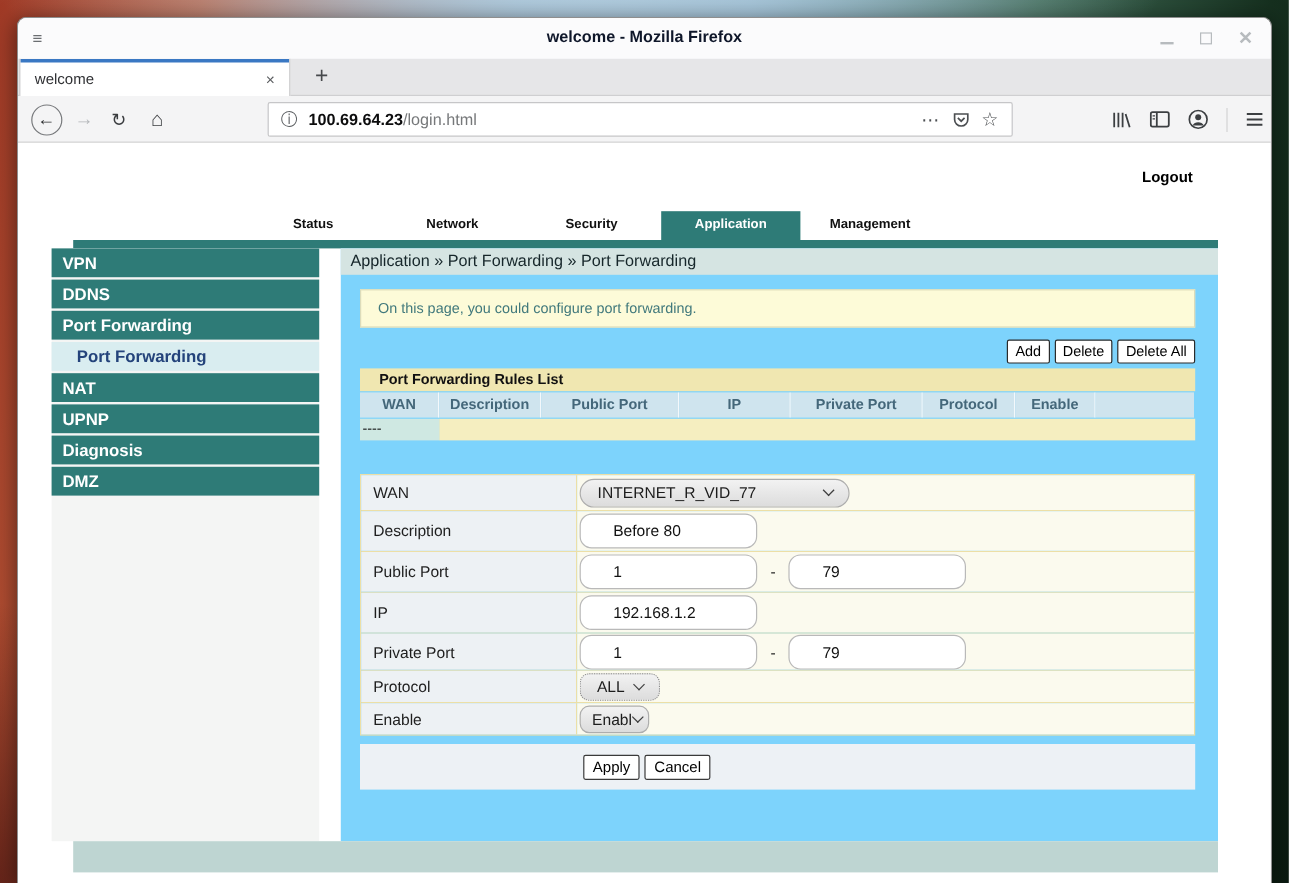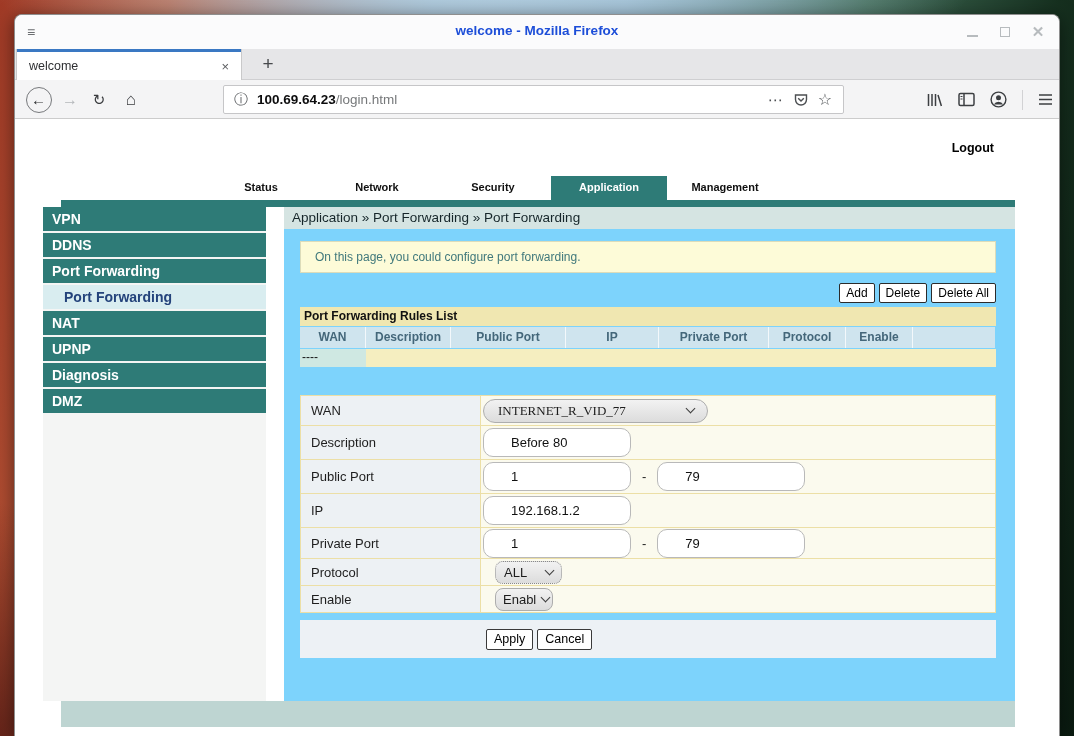--- a/index.html
+++ b/index.html
@@ -14,21 +14,21 @@
   }
   .window {
     position:absolute; left:14px; top:14px; width:1046px; height:722px;
     background:#fff; border:1px solid #8e8e8e; border-bottom:none;
     border-radius:8px 8px 0 0; box-shadow:0 3px 18px rgba(0,0,0,.5);
     overflow:hidden;
   }
   
   .titlebar { position:relative; height:34px; background:#fbfbfc; }
   .appmenu { position:absolute; left:12px; top:9px; font-size:14px; color:#6b6e71; cursor:default; }
-  .wtitle { position:absolute; left:0; right:0; top:8px; text-align:center; font-size:13.5px; font-weight:bold; color:#1d4ed8; }
+  .wtitle { position:absolute; left:0; right:0; top:8px; text-align:center; font-size:13.5px; font-weight:bold; color:#0f172a; }
   .wctrls { position:absolute; right:14px; top:0; height:34px; display:flex; align-items:center; gap:19px; }
   .wc { width:14px; height:14px; display:flex; align-items:center; justify-content:center; color:#b7bbbe; }
   .wc-min i { display:block; width:11px; border-bottom:2px solid #b7bbbe; margin-top:7px; }
   .wc-max i { display:block; width:10px; height:10px; border:1.6px solid #b7bbbe; }
   .wc-close { font-size:15px; font-weight:bold; }
   
   .tabbar { position:relative; height:31px; background:#e6e6e8; border-bottom:1px solid #cfcfd1; }
   .tab {
     position:absolute; left:1px; top:0; width:226px; height:31px; background:#fff;
     border-right:1px solid #c9c9ca; border-left:1px solid #c9c9ca;
@@ -67,40 +67,40 @@
   .tealstrip { position:absolute; left:46px; top:81px; width:954px; height:7px; background:var(--teal,#2e7b77); }
   .sidebar { position:absolute; left:28px; top:88px; width:223px; height:494px; background:var(--sidebar-rest-bg,#f4f5f4); }
   .side-item { height:24px; margin-bottom:2px; background:var(--teal,#2e7b77); color:#fff; font-size:14px; font-weight:bold; line-height:24px; padding-left:9px; }
   .side-item.sub { background:var(--subitem-bg,#d9edf0); color:var(--subitem-text,#24437b); padding-left:21px; }
   .content { position:absolute; left:269px; top:88px; width:731px; height:494px; background:#7dd3fc; }
   .crumb { position:absolute; left:0; top:0; width:731px; height:22px; background:var(--breadcrumb-bg,#d5e4e2); font-size:13.5px; color:#16262a; line-height:22px; padding-left:8px; }
   .infobox { position:absolute; left:16px; top:34px; width:696px; height:32px; background:var(--info-bg,#fdfbd8); border:1px solid #dcdcba; display:flex; align-items:center; padding-left:14px; font-size:12px; color:var(--info-text,#41797c); }
   .actions { position:absolute; left:16px; top:76px; width:696px; height:20px; display:flex; justify-content:flex-end; gap:4px; }
   .btn { background:#fff; border:1px solid #2b2b2b; border-radius:2px; font-size:12px; color:#000; padding:0 6px; height:20px; line-height:18px; font-family:inherit; }
   .rules { position:absolute; left:16px; top:100px; width:696px; }
-  .r-title { height:19px; background:var(--table-title-bg,#f0e7b1); font-size:12px; font-weight:bold; color:#111; line-height:19px; padding-left:4px; }
+  .r-title { height:19px; background:var(--table-title-bg,#f0e7b1); font-size:12px; font-weight:bold; color:#111; line-height:19px; padding-left:16px; }
   .r-head { display:flex; height:21px; margin-top:1px; }
   .r-head .hc { background:var(--table-head-bg,#cfe4ee); color:var(--table-head-text,#44677a); font-size:12px; font-weight:bold; text-align:center; line-height:21px; border-right:1px solid rgba(255,255,255,.75); }
   .r-head .hc:last-child { border-right:none; }
   .r-row { display:flex; height:18px; margin-top:1px; }
   .r-c0 { width:66px; background:var(--row-accent-bg,#cfe8e2); font-size:12px; color:#111; line-height:17px; padding-left:2px; }
   .r-rest { flex:1; background:var(--row-bg,#f5eec0); }
   .w0{width:66px}.w1{width:85px}.w2{width:115px}.w3{width:93px}.w4{width:110px}.w5{width:77px}.w6{width:67px}.w7{width:82px}
   
   .form { position:absolute; left:16px; top:188px; width:696px; border:1px solid var(--form-border,#ecdfa6); }
   .f-row { display:flex; border-bottom:1px solid var(--form-border,#ecdfa6); }
   .f-row:last-child { border-bottom:none; }
   .f-label { width:180px; background:var(--label-bg,#edf1f4); border-right:1px solid var(--form-border,#ecdfa6); display:flex; align-items:center; padding-left:10px; font-size:13px; color:#1e1e1e; }
   .f-val { flex:1; background:var(--value-bg,#fbfaee); display:flex; align-items:center; padding-left:2px; }
   .h30{height:30px}.h34{height:34px}.h31{height:31px}.h27{height:27px}.h26{height:26px}
   .ti { width:148px; height:29px; border:1px solid #b9b9b9; border-radius:10px; padding:0 27px; font-size:13px; color:#111; font-family:inherit; background:#fff; outline:none; }
   .dash { margin:0 11px; font-size:13px; color:#222; }
   .sel { background:linear-gradient(#f2f2f2,#dcdcdc); border:1px solid #adadad; display:flex; align-items:center; font-size:13px; color:#1c1c1c; }
-  .sel-wan { width:225px; height:24px; border-radius:12px; justify-content:space-between; padding:0 13px 0 14px;font-family:Liberation Serif, serif; }
-  .sel-sm { height:23px; border-radius:8px; justify-content:space-between; gap:8px; padding:0 8px;margin-left:12px; }
+  .sel-wan { width:225px; height:24px; border-radius:12px; justify-content:space-between; padding:0 13px 0 14px; }
+  .sel-sm { height:23px; border-radius:8px; justify-content:center; gap:8px; padding:0 8px; }
   .sel-proto { width:67px; border:1px dotted #8a8a8a; }
   .sel-en { width:58px; gap:1px; padding:0 3px 0 7px; overflow:hidden; }
   .chev { width:7px; height:7px; border-right:1.8px solid #3d3d3d; border-bottom:1.8px solid #3d3d3d; transform:rotate(45deg); margin-top:-4px; flex:none; }
   .applyrow { position:absolute; left:16px; top:413px; width:696px; height:38px; background:var(--applyrow-bg,#edf1f5); display:flex; align-items:center; padding-left:186px; gap:4px; }
   .btn2 { background:#fff; border:1px solid #3a3a3a; border-radius:2px; font-size:12.5px; color:#000; padding:0 7px; height:21px; line-height:19px; font-family:inherit; }
   .footer { position:absolute; left:46px; top:582px; width:954px; height:26px; background:var(--footer-bg,#bed5d2); }
   svg { display:block; }
 </style>
 </head>
 <body>

